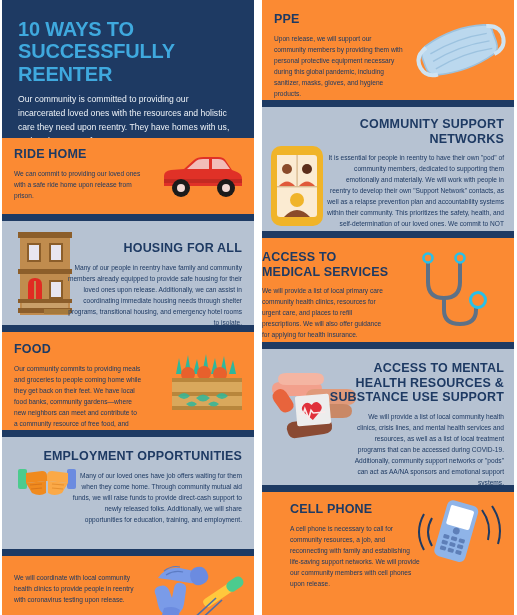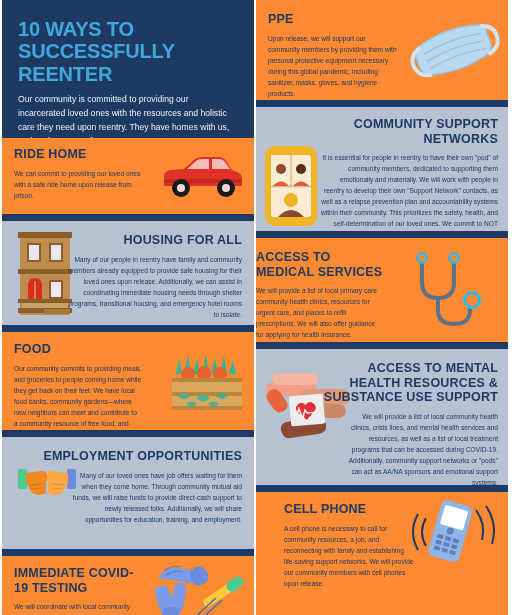--- a/index.html
+++ b/index.html
@@ -7,21 +7,21 @@
   body {
     font-family:"Liberation Sans", sans-serif;
     background:#ffffff;
     overflow:hidden;
   }
   .poster {
     position:relative;
     width:517px; height:615px;
     background:#ffffff;
     display:flex;
-    gap:0;
+    gap:6px;
   }
   .col { width:252px; display:flex; flex-direction:column; }
   .col-left { margin-left:2px; }
   .col-right { margin-left:2px; }
 
   .divider { background:#1E3A63; flex:0 0 auto; }
 
   .sect { position:relative; overflow:hidden; flex:0 0 auto; }
   .sect.orange { background:#FB8A33; }
   .sect.gray   { background:#B6C2D2; }
@@ -102,21 +102,21 @@
         <circle cx="27" cy="36" r="9" fill="#1C1B1B"></circle>
           <circle cx="27" cy="36" r="4" fill="#F2D9D4"></circle>
         <circle cx="72" cy="36" r="9" fill="#1C1B1B"></circle>
           <circle cx="72" cy="36" r="4" fill="#F2D9D4"></circle>
       </svg>
     </div>
 
     <div class="divider" style="height:7px;"></div>
 
     <div class="sect gray" style="height:104px;">
-      <div class="pad" style="padding:12px 12px 0 12px;">
+      <div class="pad" style="padding:20px 12px 0 12px;">
         <h2 class="right-al">HOUSING FOR ALL</h2>
         <p class="body right-al txtbox rt w175">Many of our people in reentry have family and community members already equipped to provide safe housing for their loved ones upon release. Additionally, we can assist in coordinating immediate housing needs through shelter programs, transitional housing, and emergency hotel rooms to isolate.</p>
       </div>
       <svg class="art" style="left:12px; top:8px;" width="62" height="92" viewBox="0 0 62 92">
         <rect x="6" y="6" width="50" height="80" fill="#C08C4E"></rect>
         <rect x="4" y="3" width="54" height="6" fill="#8C5E2A"></rect>
         <rect x="4" y="40" width="54" height="5" fill="#8C5E2A"></rect>
         <rect x="14" y="15" width="12" height="17" fill="#E8E6F0" stroke="#8C5E2A" stroke-width="2"></rect>
         <rect x="36" y="15" width="12" height="17" fill="#E8E6F0" stroke="#8C5E2A" stroke-width="2"></rect>
         <rect x="36" y="52" width="12" height="17" fill="#E8E6F0" stroke="#8C5E2A" stroke-width="2"></rect>
@@ -185,21 +185,20 @@
           <path d="M36 21 L48 22"></path>
             <path d="M36 25 L47 26"></path>
         </g>
       </svg>
     </div>
 
     <div class="divider" style="height:7px;"></div>
 
     <div class="sect orange" style="flex:1 1 auto;">
       <div class="pad" style="padding:10px 12px;">
-        <h2 style="max-width:125px;">IMMEDIATE COVID-19 TESTING</h2>
         <p class="body txtbox" style="max-width:128px;">We will coordinate with local community health clinics to provide people in reentry with coronavirus testing upon release.</p>
       </div>
       <svg class="art" style="right:4px; top:4px;" width="106" height="66" viewBox="0 0 106 66">
         <path d="M14 18 q8 -12 22 -10 l14 3 q6 2 4 8 q-2 5 -8 4 l-18 -3 q-8 -1 -14 -2Z" fill="#7A9BE8"></path>
         <g stroke="#5B7BC4" stroke-width="1.2" fill="none">
           <path d="M20 11 q8 -6 16 -4"></path>
             <path d="M22 15 q8 -5 17 -3"></path>
         </g>
         <path d="M50 8 q9 -4 13 4 q4 8 -4 12 q-8 4 -12 -4 q-3 -8 3 -12Z" fill="#6B8BE0"></path>
         <path d="M12 36 q-4 -8 4 -10 q6 -2 9 4 l3 8 l2 -10 q1 -6 7 -5 q6 1 5 7 l-2 14 q-1 10 -12 11 q-12 1 -14 -10 Z" fill="#7A9BE8"></path>

